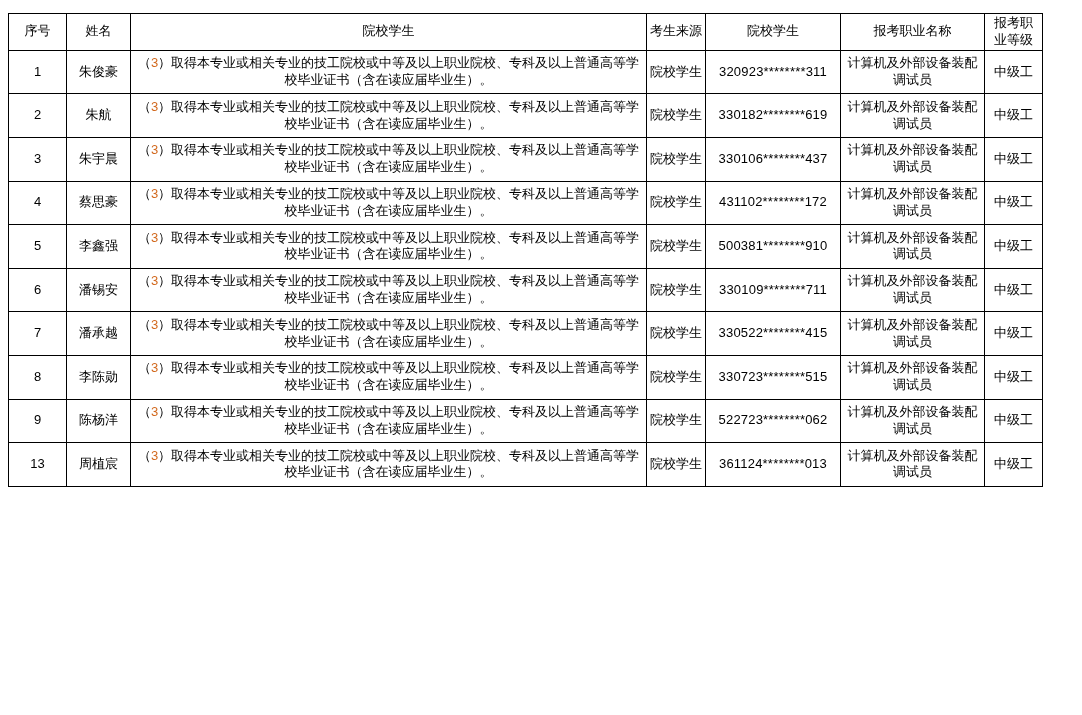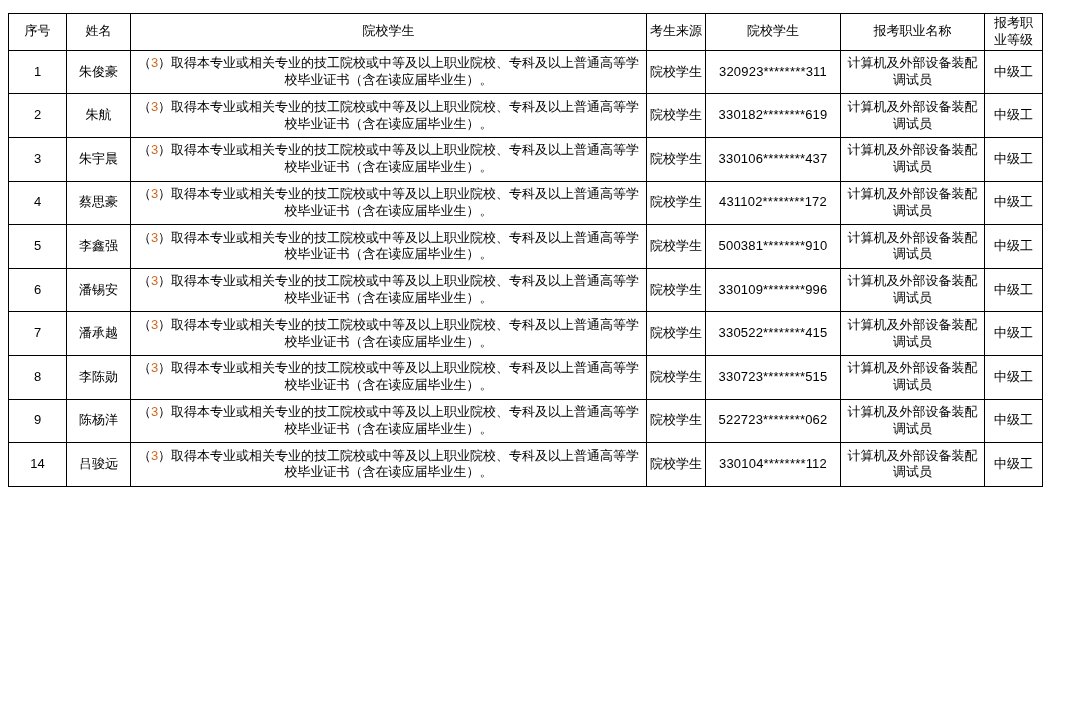--- a/index.html
+++ b/index.html
@@ -129,21 +129,21 @@
     <td class="c-id">500381********910</td>
     <td class="c-job">计算机及外部设备装配调试员</td>
     <td class="c-level">中级工</td>
   </tr>
 
   <tr>
     <td class="c-no">6</td>
     <td class="c-name">潘锡安</td>
     <td class="c-cond"><span>（</span><span class="cond-num" style="color: rgb(210, 105, 30);">3</span><span>）取得本专业或相关专业的技工院校或中等及以上职业院校、专科及以上普通高等学校毕业证书（含在读应届毕业生）。</span></td>
     <td class="c-source">院校学生</td>
-    <td class="c-id">330109********996</td>
+    <td class="c-id">330109********711</td>
     <td class="c-job">计算机及外部设备装配调试员</td>
     <td class="c-level">中级工</td>
   </tr>
 
   <tr>
     <td class="c-no">7</td>
     <td class="c-name">潘承越</td>
     <td class="c-cond"><span>（</span><span class="cond-num" style="color: rgb(210, 105, 30);">3</span><span>）取得本专业或相关专业的技工院校或中等及以上职业院校、专科及以上普通高等学校毕业证书（含在读应届毕业生）。</span></td>
     <td class="c-source">院校学生</td>
     <td class="c-id">330522********415</td>
@@ -167,27 +167,27 @@
     <td class="c-cond"><span>（</span><span class="cond-num" style="color: rgb(210, 105, 30);">3</span><span>）取得本专业或相关专业的技工院校或中等及以上职业院校、专科及以上普通高等学校毕业证书（含在读应届毕业生）。</span></td>
     <td class="c-source">院校学生</td>
     <td class="c-id">522723********062</td>
     <td class="c-job">计算机及外部设备装配调试员</td>
     <td class="c-level">中级工</td>
   </tr>
 
 
 
 
-
   <tr>
-    <td class="c-no">14</td>
-    <td class="c-name">吕骏远</td>
+    <td class="c-no">13</td>
+    <td class="c-name">周植宸</td>
     <td class="c-cond"><span>（</span><span class="cond-num" style="color: rgb(210, 105, 30);">3</span><span>）取得本专业或相关专业的技工院校或中等及以上职业院校、专科及以上普通高等学校毕业证书（含在读应届毕业生）。</span></td>
     <td class="c-source">院校学生</td>
-    <td class="c-id">330104********112</td>
+    <td class="c-id">361124********013</td>
     <td class="c-job">计算机及外部设备装配调试员</td>
     <td class="c-level">中级工</td>
   </tr>
+
 
 </tbody>
     </table>
   </div>
 </div>
 
 </body></html>

